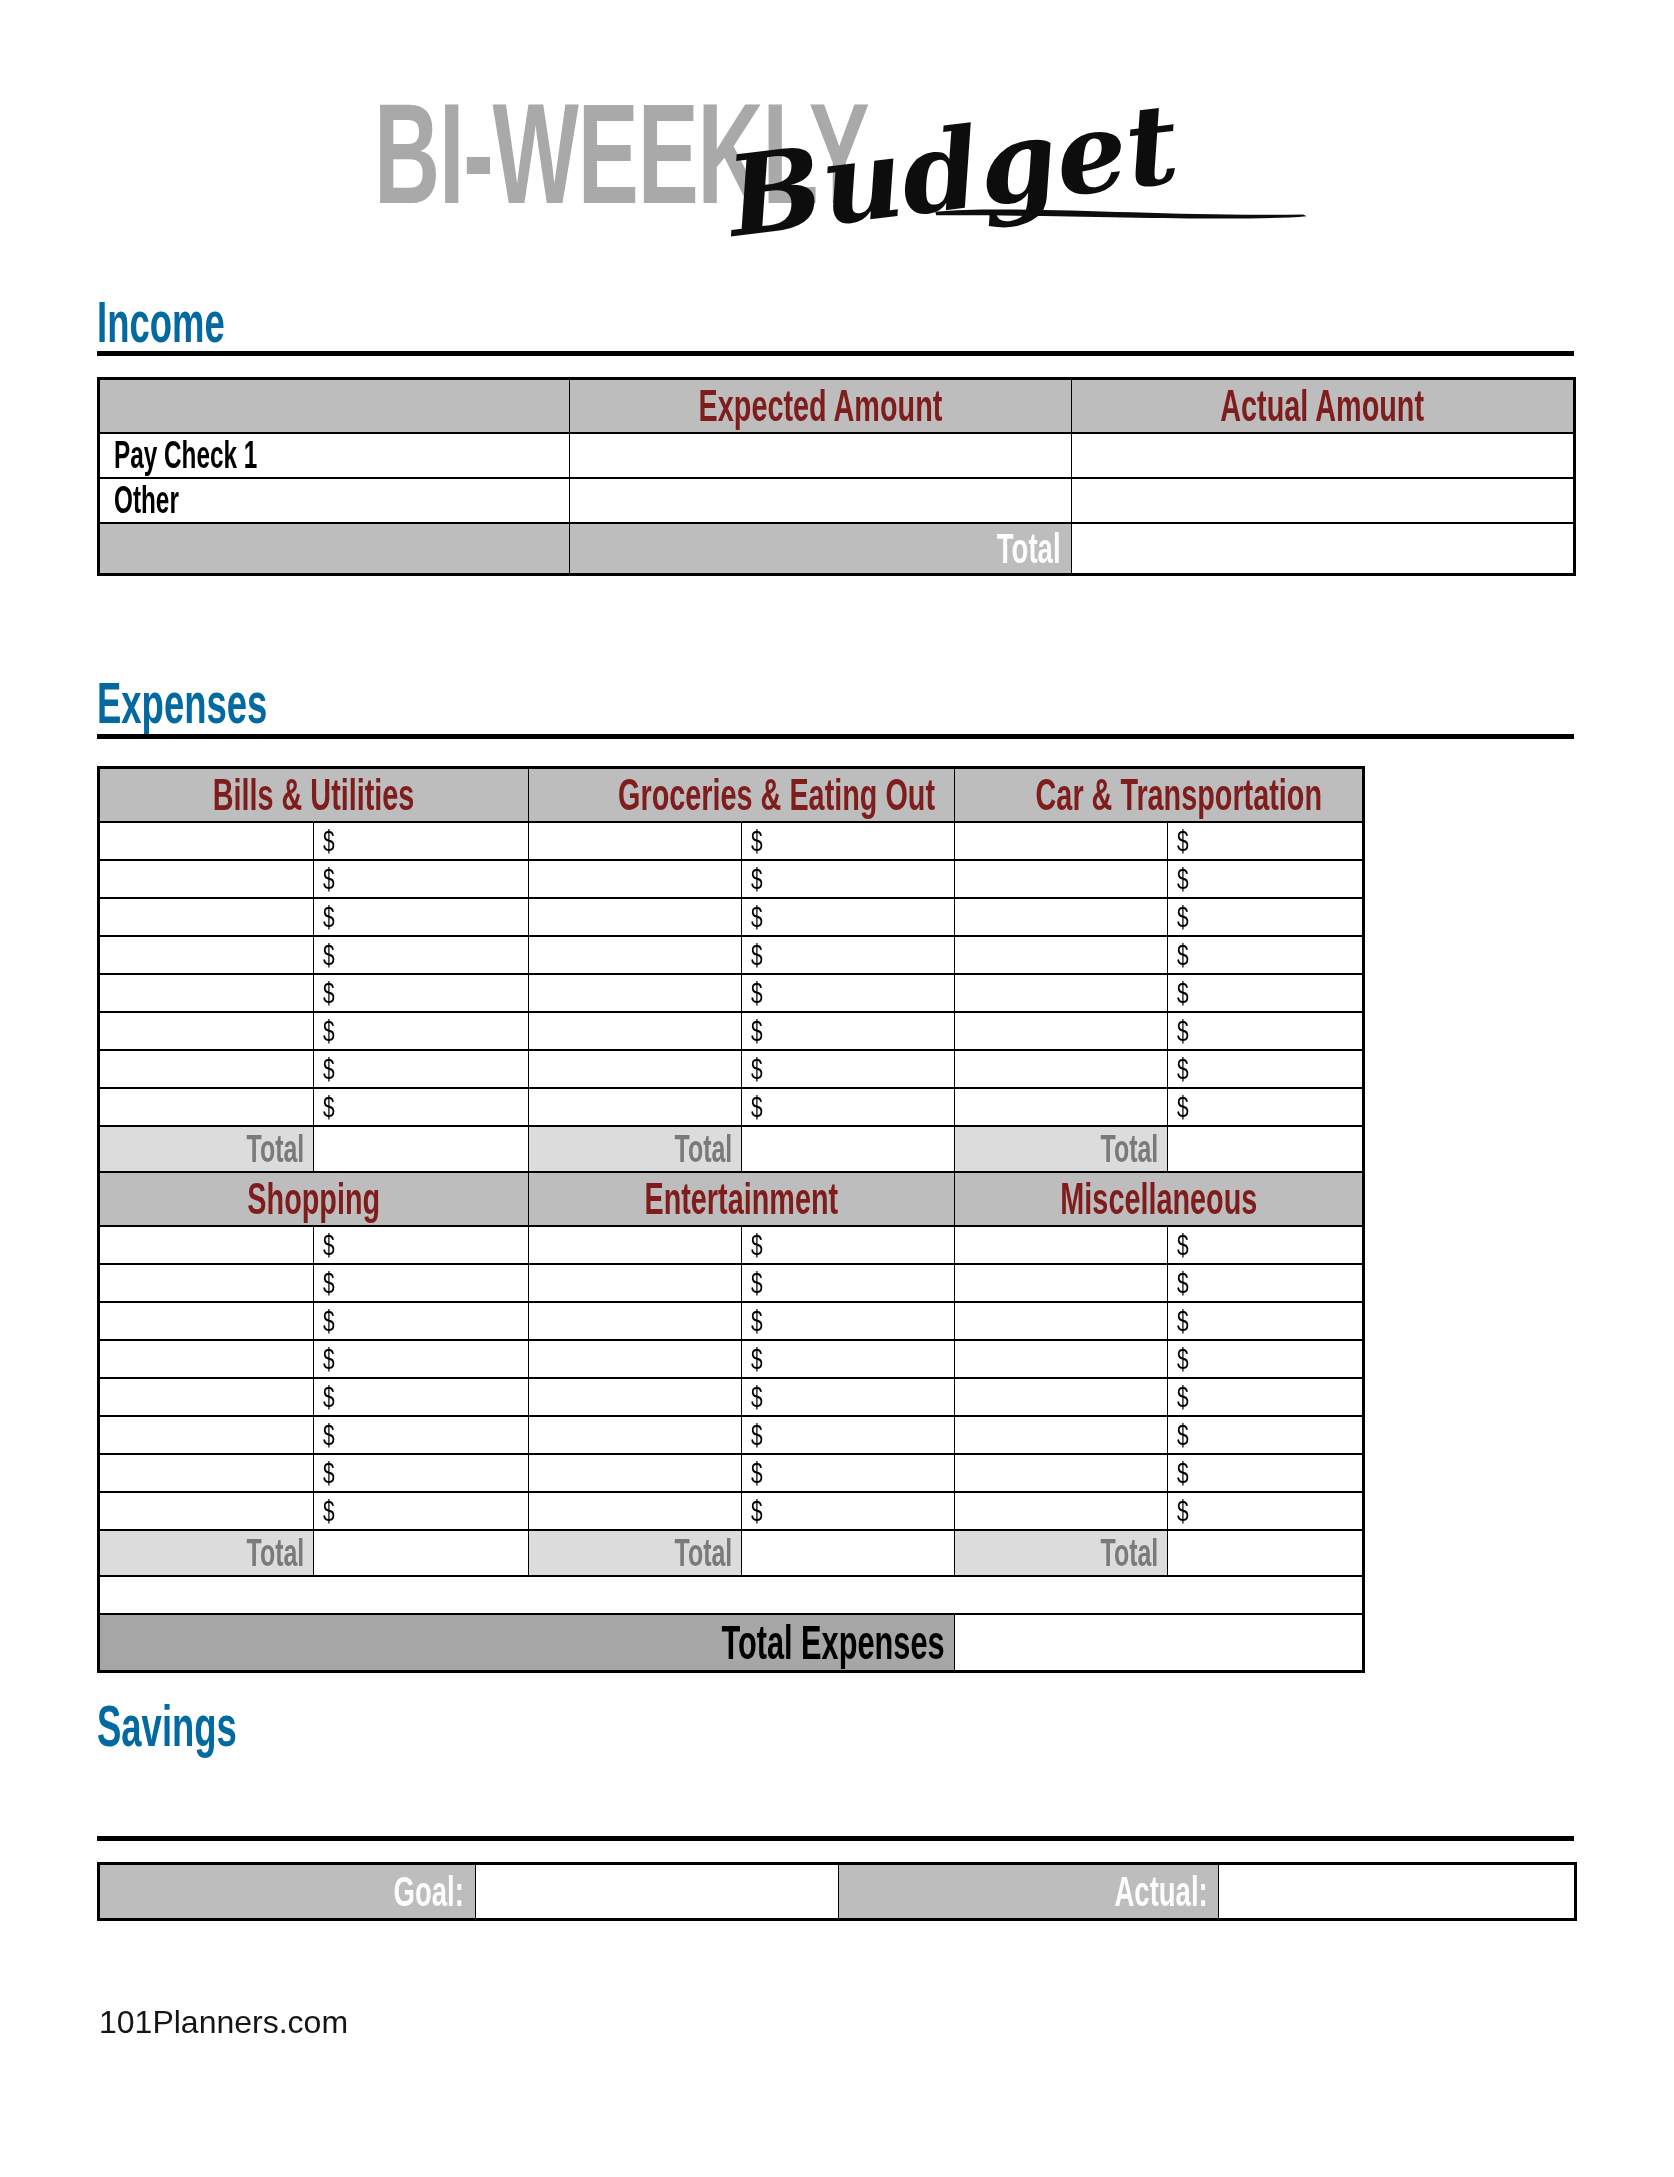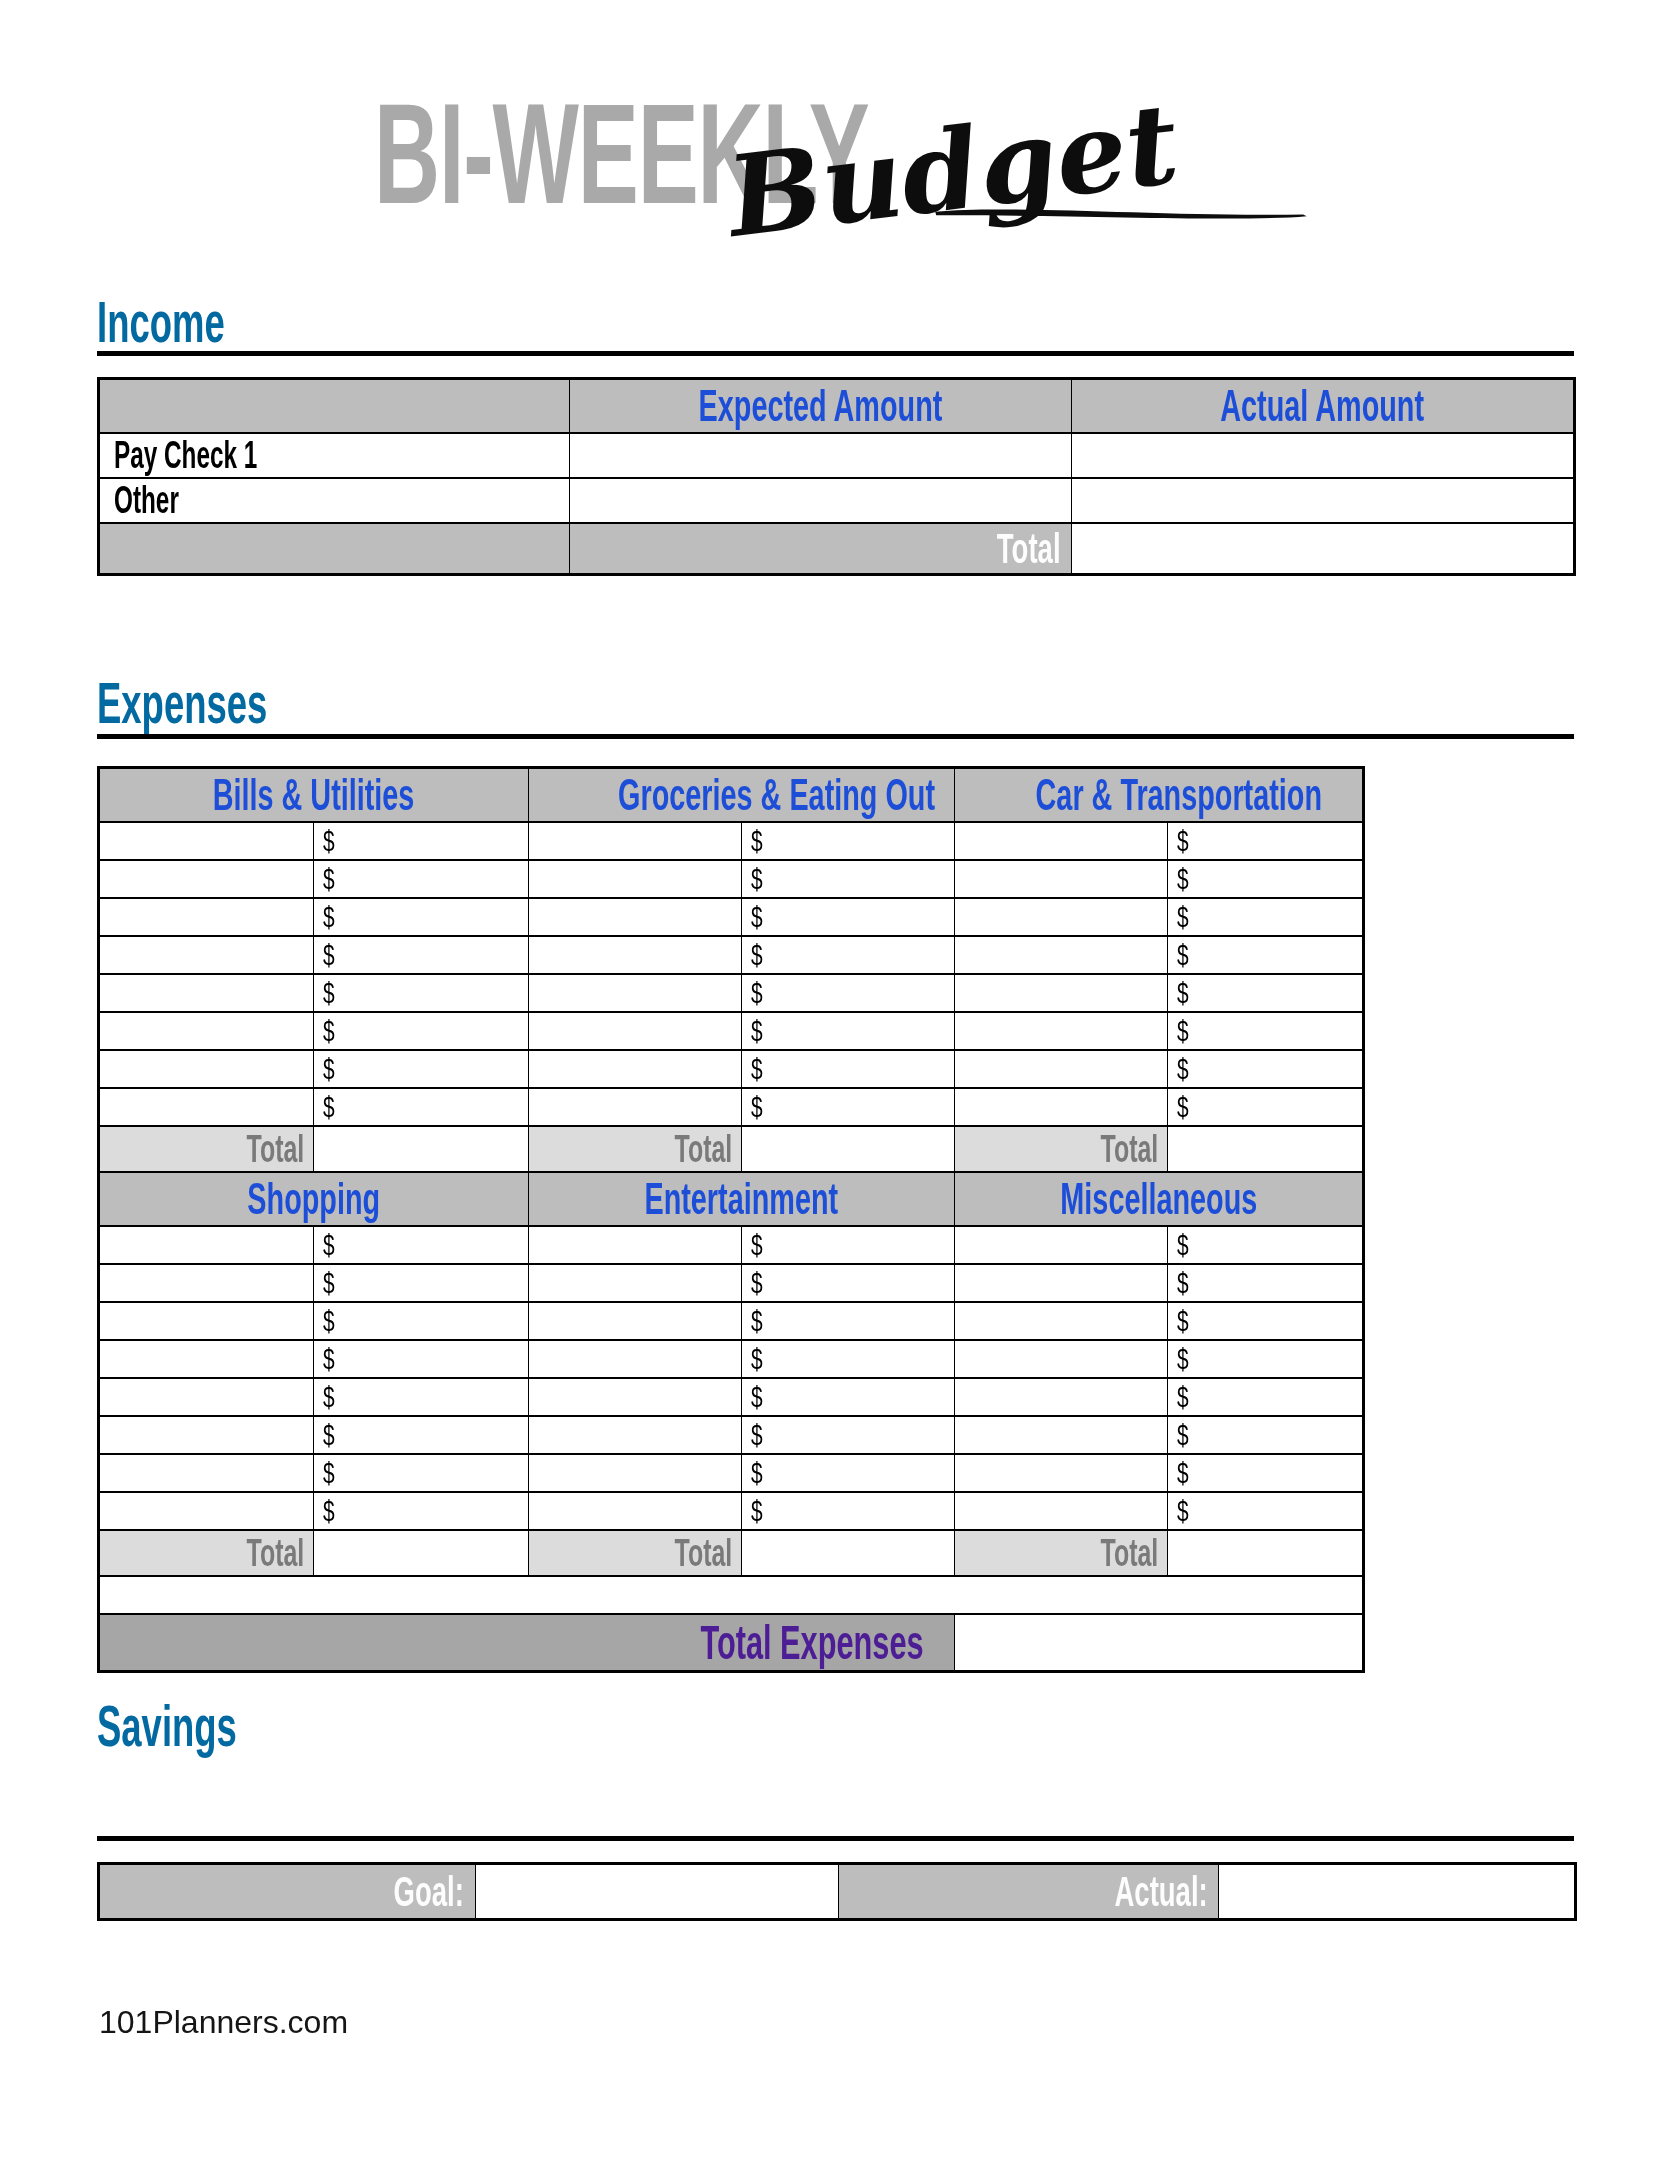--- a/index.html
+++ b/index.html
@@ -54,21 +54,21 @@
     border-top:2.7px solid #000; border-bottom:2.7px solid #000;
     border-left:1.8px solid #000; border-right:1.8px solid #000;
     vertical-align:middle;
     overflow:hidden;
   }
   td.gsep { border-left:3.6px solid #000; }
 
   
   td.hcell {
     background:#bdbdbd; height:52px;
-    text-align:center; color:#1d4ed8;
+    text-align:center; color:#7f1d1d;
     font-size:45px; font-weight:bold;
   }
 
   
   table.income { top:377px; width:1477px; }
   table.income td.lbl { height:38px; text-align:left; font-size:38px; font-weight:bold; padding-left:14.3px; }
   table.income td.fill { background:#fff; }
   table.income td.tgray { background:#bdbdbd; height:34px; }
   table.income td.tr-lab { text-align:right; padding-right:10.7px; color:#fdfdfd; font-size:43px; font-weight:bold; }
 
@@ -77,22 +77,22 @@
   table.exp td.icell { height:38px; background:#fff; }
   table.exp td.acell { background:#fff; text-align:left; padding-left:9px; }
   .dol { font-size:29px; font-weight:400; transform:scaleX(0.72); transform-origin:left center; }
   table.exp td.tlab {
     background:#dcdcdc; height:34px; text-align:right; padding-right:9px;
     color:#7a7a7a; font-size:39px; font-weight:bold;
   }
   table.exp td.tfill { background:#fff; }
   table.exp td.erow-cell { height:38px; background:#fff; }
   table.exp td.gtlab {
-    background:#a6a6a6; height:48px; text-align:right; padding-right:30px;
-    color:#4c1d95; font-size:48px; font-weight:bold;
+    background:#a6a6a6; height:48px; text-align:right; padding-right:9px;
+    color:#000000; font-size:48px; font-weight:bold;
   }
   table.exp td.gtfill { background:#fff; }
 
   
   table.savings { top:1862px; width:1477px; }
   table.savings td { height:56px; }
   table.savings td.slab {
     background:#bdbdbd; text-align:right; padding-right:10.7px;
     color:#fdfdfd; font-size:43px; font-weight:bold;padding-left:7px;
   }

